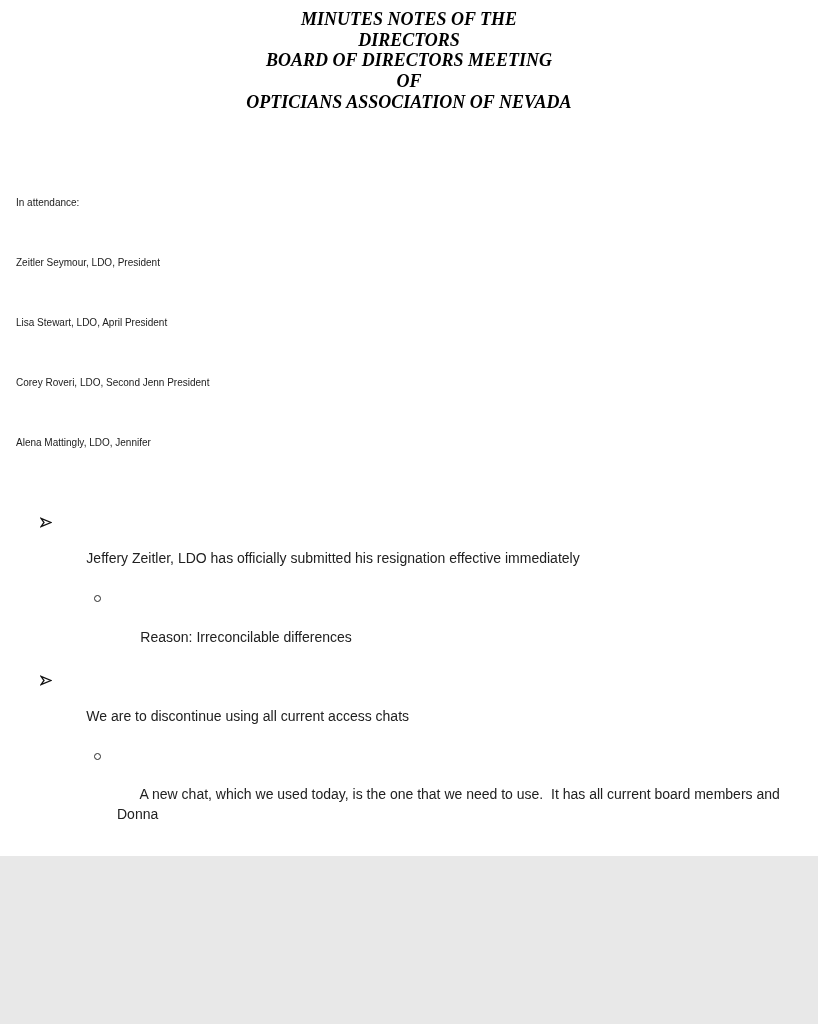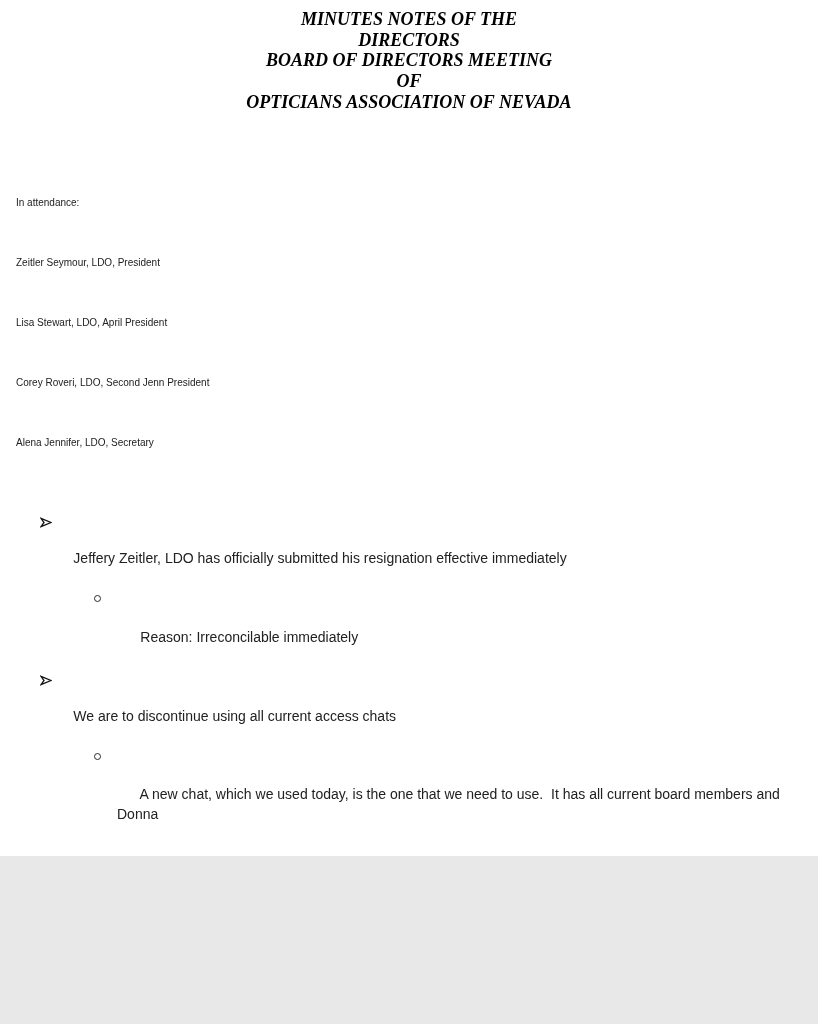--- a/index.html
+++ b/index.html
@@ -32,21 +32,21 @@
     line-height: 20px;
     white-space: pre;
   }
   
   .minutes {
     margin-top: 17px;
     font-size: 14px;
     line-height: 19.7px;
   }
   .li { position: relative; white-space: pre; }
-  .l1 { padding-left: 50px; }
+  .l1 { padding-left: 63px; }
   .l2 { padding-left: 117px; }
   .marker { position: absolute; display: block; }
   .arrow-marker { left: 40px; top: 4.5px; width: 12px; height: 11px; }
   .circle-marker {
     left: 94px; top: 6.8px;
     width: 7px; height: 7px;
     box-sizing: border-box;
     border: 1.3px solid #2b2b2b;
     border-radius: 50%;
     background: transparent;
@@ -63,34 +63,34 @@
     <div>BOARD OF DIRECTORS MEETING</div>
     <div>OF</div>
     <div>OPTICIANS ASSOCIATION OF NEVADA</div>
   </div>
 
   <div class="attendance">
     <div>In attendance:</div>
     <div>Zeitler Seymour, LDO, President</div>
     <div>Lisa Stewart, LDO, April President</div>
     <div>Corey Roveri, LDO, Second Jenn President</div>
-    <div>Alena Jennifer, LDO, Secretary</div>
+    <div>Alena Mattingly, LDO, Jennifer</div>
   </div>
 
   <div class="minutes">
 
     <div class="li l1">
       <span class="marker arrow-marker"><svg width="12" height="11" viewBox="0 0 12 11">
             <path d="M1 1.3 L11 5.5 L1 9.7 L4 5.5 Z" fill="#ffffff" stroke="#111111" stroke-width="1.3" stroke-linejoin="miter"></path>
           </svg></span>
       <span>Jeffery Zeitler, LDO has officially submitted his resignation effective immediately</span>
     </div>
     <div class="li l2">
       <span class="marker circle-marker"></span>
-      <span>Reason: Irreconcilable immediately</span>
+      <span>Reason: Irreconcilable differences</span>
     </div>
     <div class="li l1">
       <span class="marker arrow-marker"><svg width="12" height="11" viewBox="0 0 12 11">
             <path d="M1 1.3 L11 5.5 L1 9.7 L4 5.5 Z" fill="#ffffff" stroke="#111111" stroke-width="1.3" stroke-linejoin="miter"></path>
           </svg></span>
       <span>We are to discontinue using all current access chats</span>
     </div>
     <div class="li l2">
       <span class="marker circle-marker"></span>
       <span>A new chat, which we used today, is the one that we need to use.  It has all current board members and

